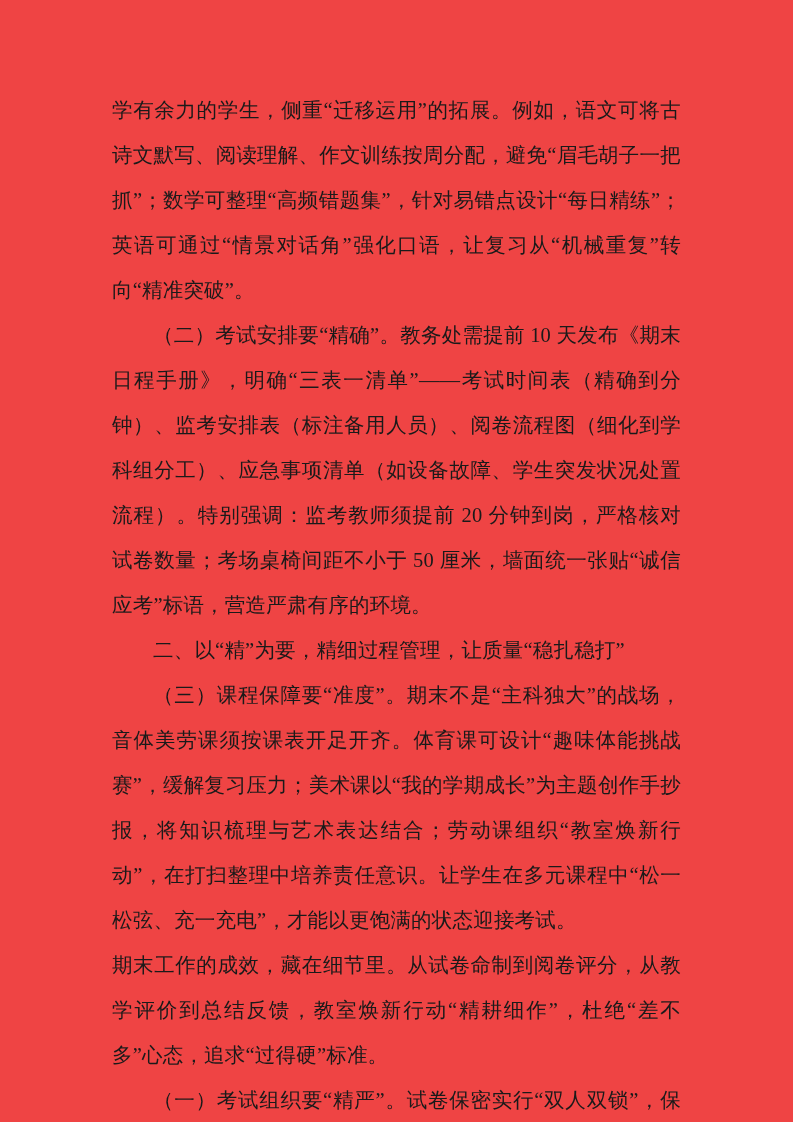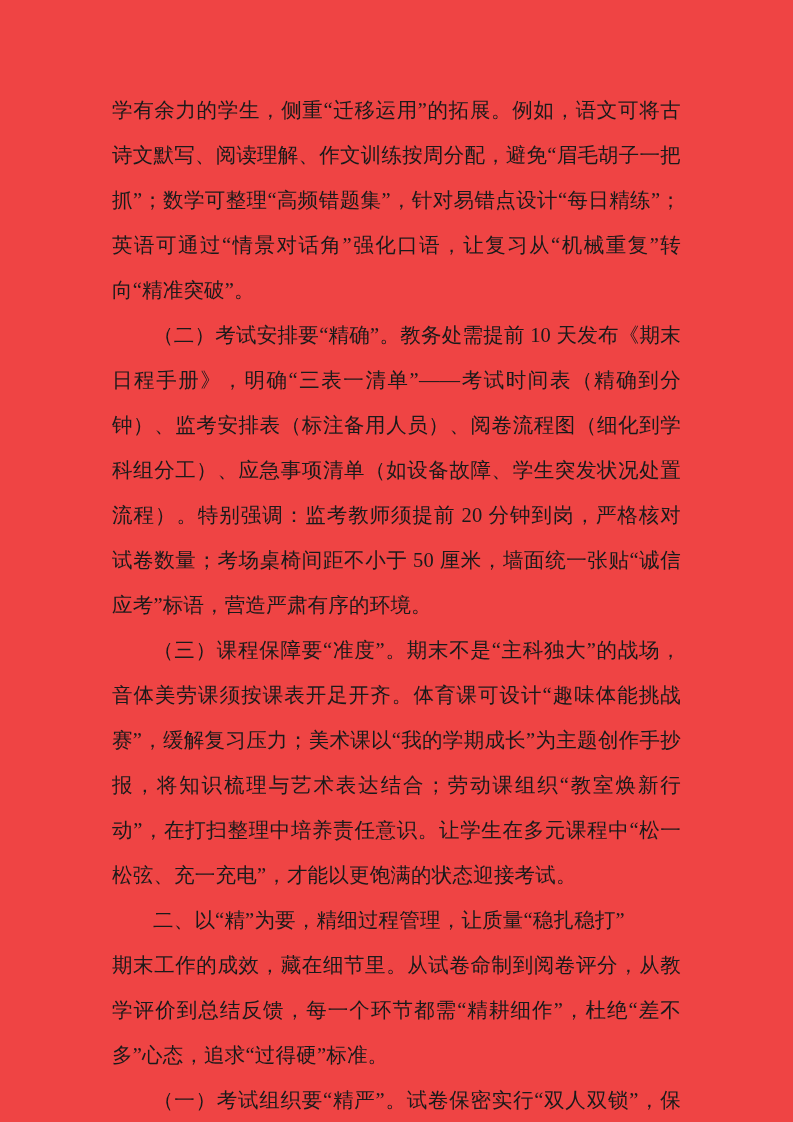--- a/index.html
+++ b/index.html
@@ -46,18 +46,18 @@
     margin-top: 0;
   }
 </style>
 </head>
 <body>
 
 <div class="page">
   <div class="doc-body">
     <p class="para">学有余力的学生，侧重“迁移运用”的拓展。例如，语文可将古诗文默写、阅读理解、作文训练按周分配，避免“眉毛胡子一把抓”；数学可整理“高频错题集”，针对易错点设计“每日精练”；英语可通过“情景对话角”强化口语，让复习从“机械重复”转向“精准突破”。</p>
     <p class="indent2">（二）考试安排要“精确”。教务处需提前 10 天发布《期末日程手册》，明确“三表一清单”——考试时间表（精确到分钟）、监考安排表（标注备用人员）、阅卷流程图（细化到学科组分工）、应急事项清单（如设备故障、学生突发状况处置流程）。特别强调：监考教师须提前 20 分钟到岗，严格核对试卷数量；考场桌椅间距不小于 50 厘米，墙面统一张贴“诚信应考”标语，营造严肃有序的环境。</p>
+    <p class="indent2">二、以“精”为要，精细过程管理，让质量“稳扎稳打”</p>
     <p class="indent2">（三）课程保障要“准度”。期末不是“主科独大”的战场，音体美劳课须按课表开足开齐。体育课可设计“趣味体能挑战赛”，缓解复习压力；美术课以“我的学期成长”为主题创作手抄报，将知识梳理与艺术表达结合；劳动课组织“教室焕新行动”，在打扫整理中培养责任意识。让学生在多元课程中“松一松弦、充一充电”，才能以更饱满的状态迎接考试。</p>
-    <p class="indent2">二、以“精”为要，精细过程管理，让质量“稳扎稳打”</p>
-    <p class="para">期末工作的成效，藏在细节里。从试卷命制到阅卷评分，从教学评价到总结反馈，每一个环节都需“精耕细作”，杜绝“差不多”心态，追求“过得硬”标准。</p>
+    <p class="para">期末工作的成效，藏在细节里。从试卷命制到阅卷评分，从教学评价到总结反馈，教室焕新行动“精耕细作”，杜绝“差不多”心态，追求“过得硬”标准。</p>
     <p class="indent2">（一）考试组织要“精严”。试卷保密实行“双人双锁”，保密室 24 小时监控；命题严格对标“双减”要求，基础题占 60%、能力题占</p>
   </div>
 </div>
 
 </body></html>

